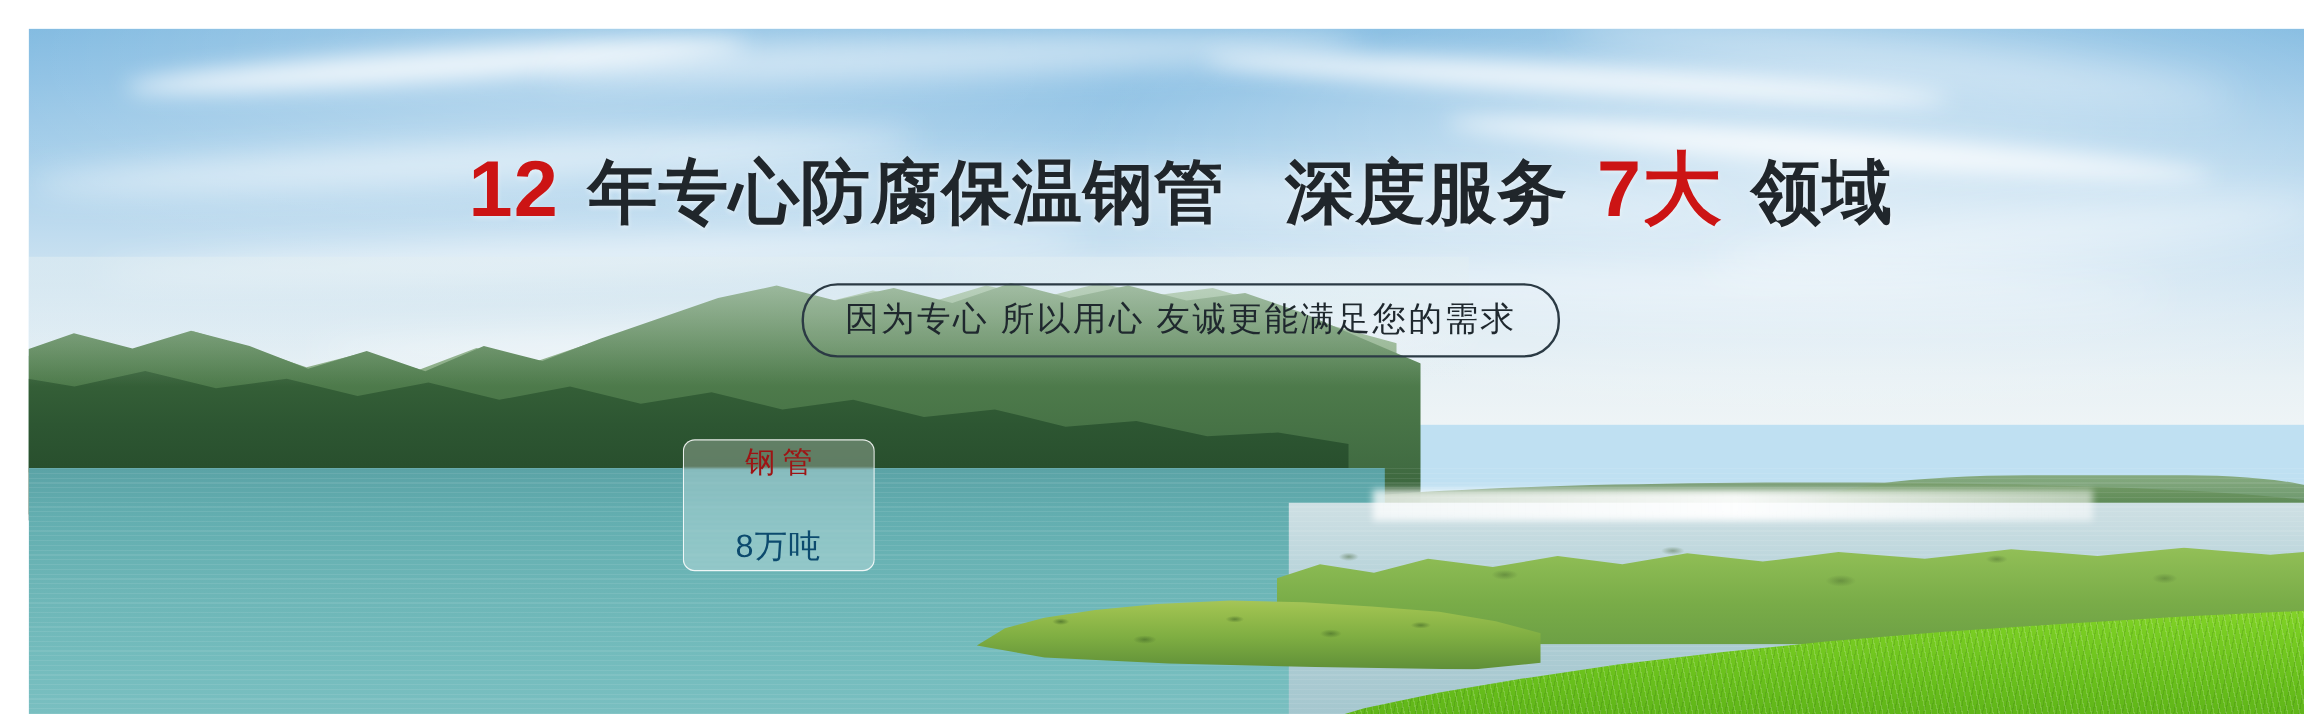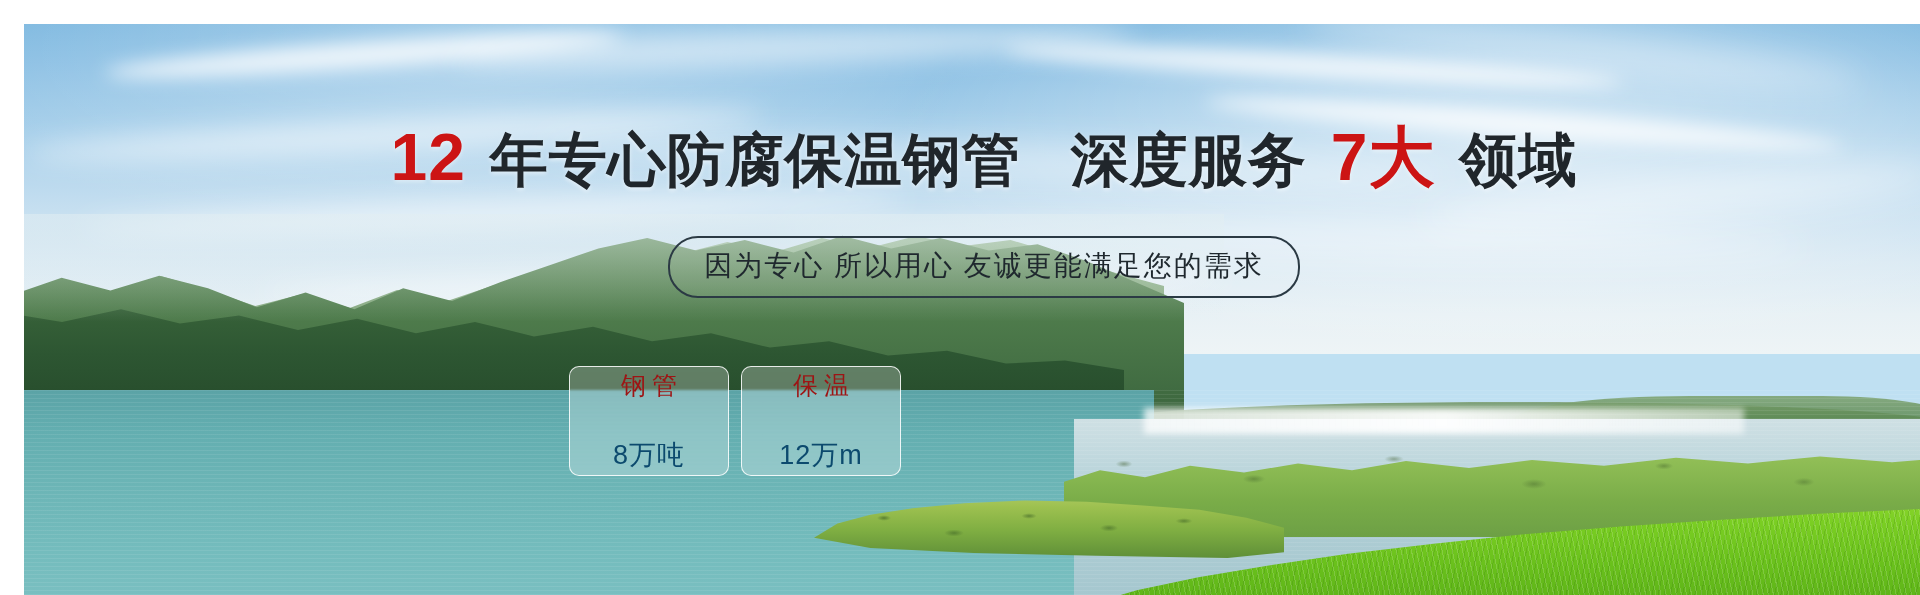--- a/index.html
+++ b/index.html
@@ -338,21 +338,17 @@
     </div>
 
     <div class="cards">
 
       <div class="card">
         <div class="card-label">钢管</div>
         <div class="card-value"><span>8万吨</span></div>
       </div>
 
 
-      <div class="card">
-        <div class="card-label">保温</div>
-        <div class="card-value"><span>12万m</span></div>
-      </div>
 
     </div>
 
   </div>
 </div>
 
 </body></html>

